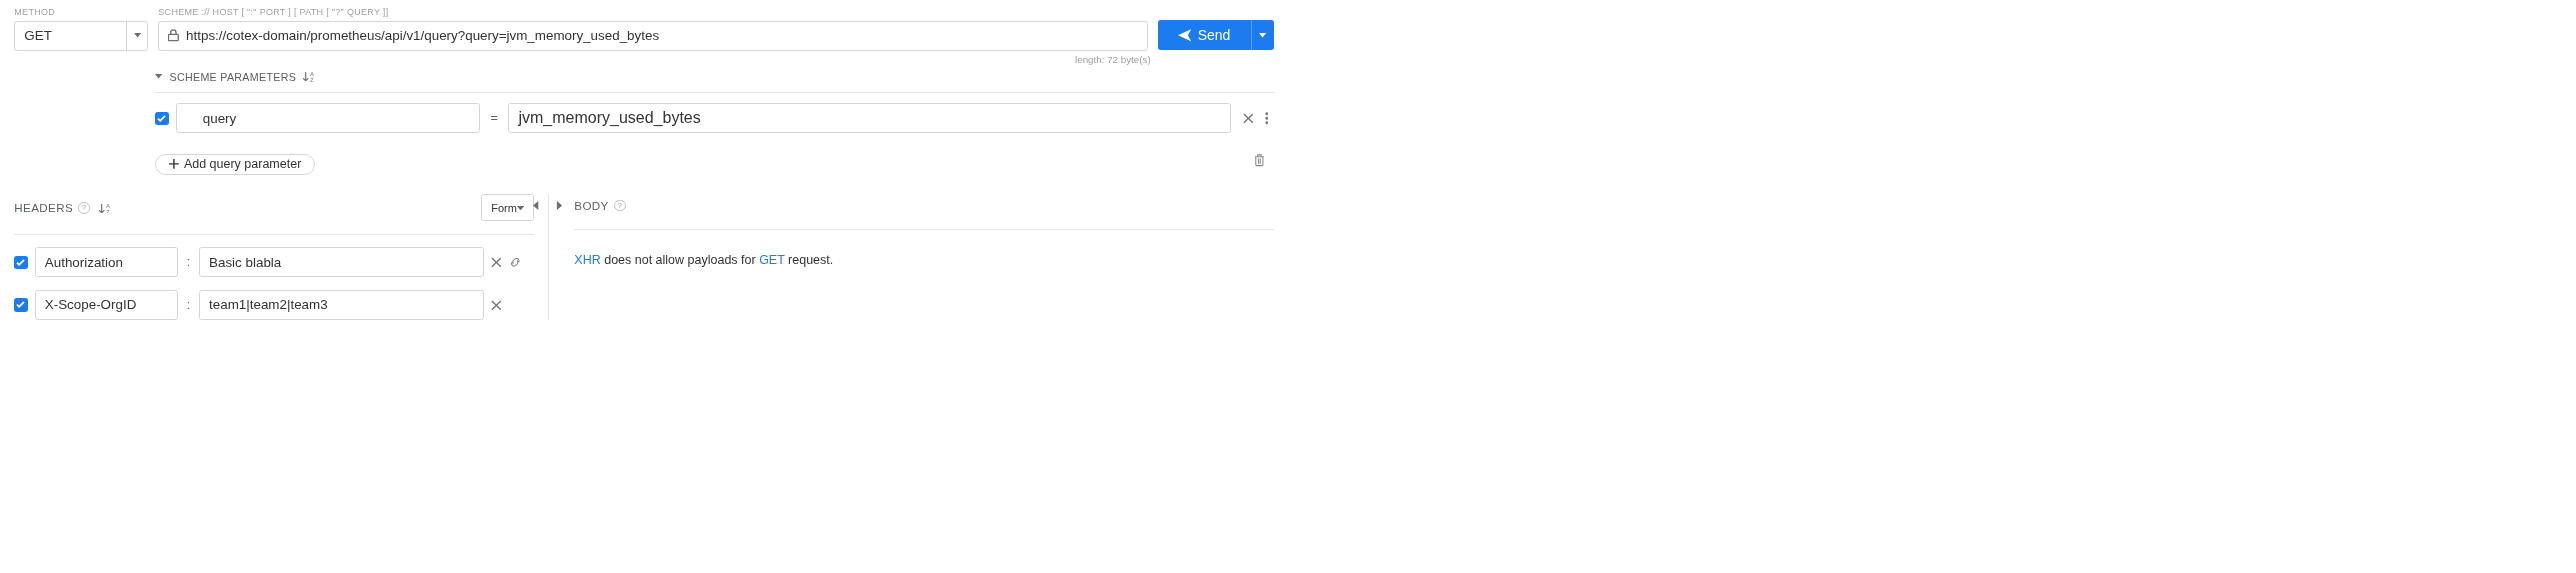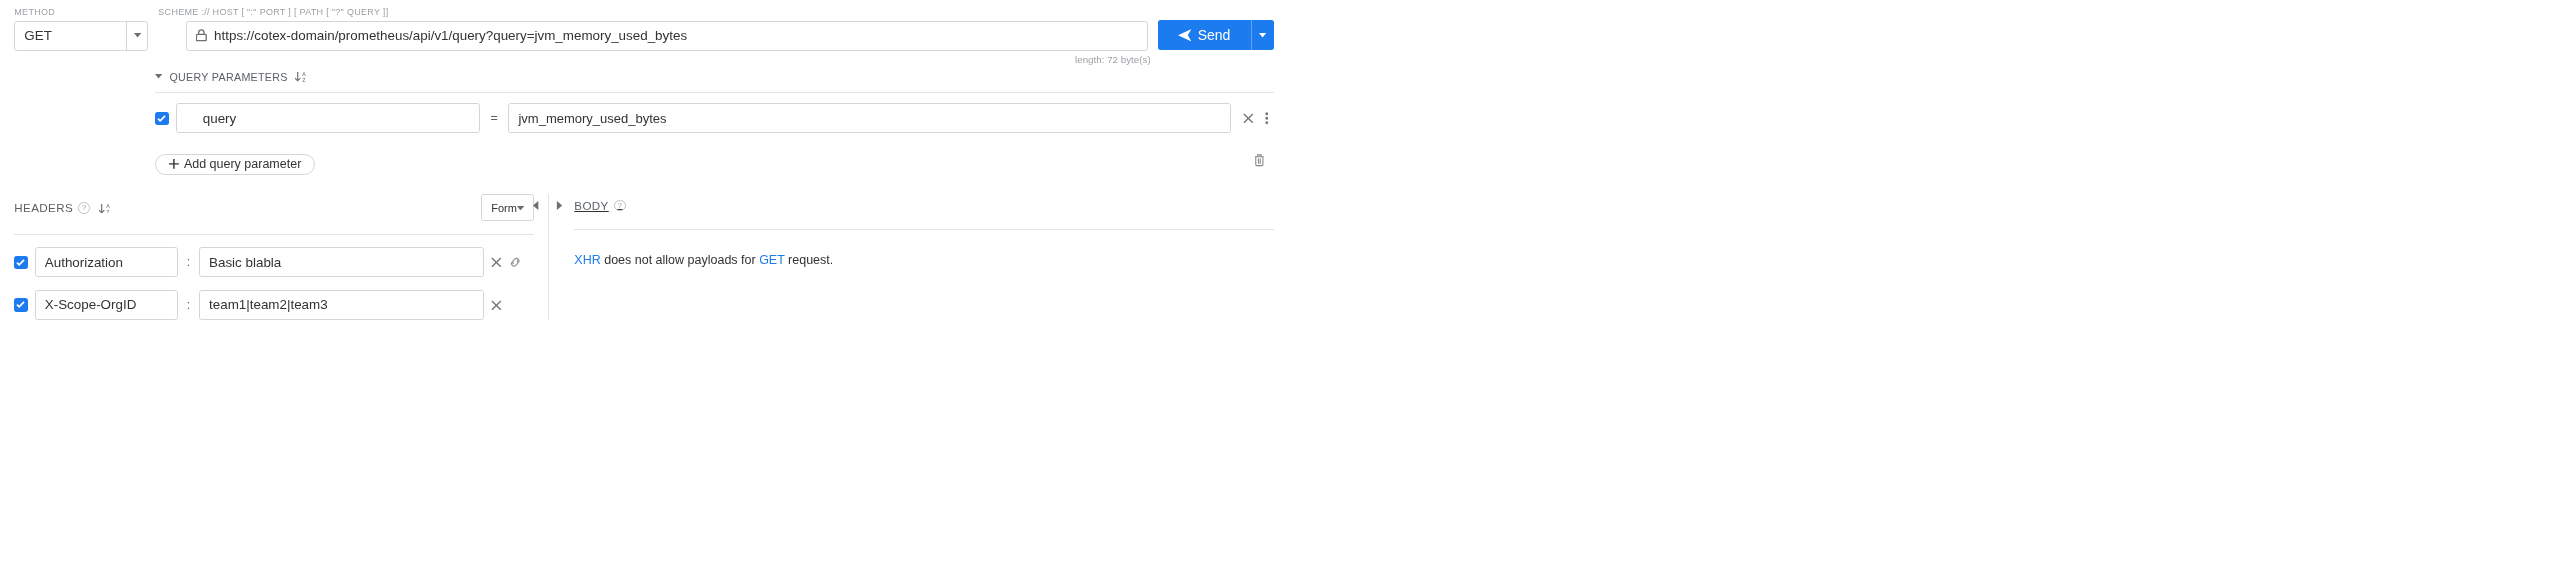--- a/index.html
+++ b/index.html
@@ -32,21 +32,20 @@
   .method-select .val { flex:1; display:flex; align-items:center; padding:0 9px; color:#333; font-size:13.4px;}
   .method-select .caret-box {
     width: 21.4px; border-left:0.9px solid #d2d6da;
     display:flex; align-items:center; justify-content:center;
   }
   .url-input-wrap {
     display:flex; align-items:center;
     border:0.9px solid #d2d6da; border-radius:2.7px; height:30px;
     padding:0 9px;
     background:#fff;
-    margin-left:28px;
   }
   .url-input-wrap svg { flex:none; margin-right:7.1px; }
   .url-input {
     flex:1; border:none; outline:none; font-size:13.4px; color:#333;
     background:transparent;
   }
   .send-btn {
     display:flex; height:30px; border-radius:2.7px; overflow:hidden;
     width:100%; margin-top:13.4px;
   }
@@ -76,21 +75,21 @@
     flex:none;
   }
   .chk svg { display:block; }
   .qp-key-input {
     width:304px; height:30px; border:0.9px solid #d2d6da; border-radius:2.7px;
     padding:0 26px; font-size:13.4px; color:#333; outline:none;
   }
   .eq { color:#5a5f64; padding:0 3.6px; }
   .qp-val-input {
     flex:1; height:30px; border:0.9px solid #d2d6da; border-radius:2.7px;
-    padding:0 9px; font-size:13px; color:#333; outline:none;
+    padding:0 9px; font-size:16px; color:#333; outline:none;
   }
   .row-actions { display:flex; align-items:center; gap:10.7px; padding:0 5.3px;}
   .icon-btn { cursor:pointer; color:#777; display:flex; }
   .add-param-row { display:flex; align-items:center; justify-content:space-between; margin-top:12.5px; }
   .add-param-btn {
     border:0.9px solid #d2d6da; border-radius:14.3px; height:21px;
     display:flex; align-items:center; gap:5.3px; padding:0 12.5px;
     font-size:12.5px; color:#333; cursor:pointer; background:#fff;margin-top:8px;
   }
   .bottom {
@@ -187,21 +186,21 @@
 
 <div class="len-row">length: 72 byte(s)</div>
 
 <div class="qp-section">
   <div class="qp-header">
     <span>
       <svg width="7.1" height="4.5" viewBox="0 0 8 5">
           <path d="M0 0 L4 5 L8 0 Z" fill="#6a6f74"></path>
         </svg>
     </span>
-    <span>QUERY PARAMETERS</span>
+    <span>SCHEME PARAMETERS</span>
     <span class="qp-header-icns">
       <svg width="12.5" height="10.7" viewBox="0 0 14 12" style="font-size:12px">
           <path d="M3 1 v10 M0 8 l3 3 l3 -3" fill="none" stroke="#6a6f74" stroke-width="1.3"></path>
           <text x="8" y="6" font-size="6" fill="#6a6f74">A</text>
           <text x="8" y="12" font-size="6" fill="#6a6f74">Z</text>
         </svg>
     </span>
   </div>
   <div class="qp-border"></div>
 
@@ -315,21 +314,21 @@
         </svg>
     </span>
     <span class="collapse-right">
       <svg width="6.2" height="9" viewBox="0 0 7 10">
           <path d="M1 0 L7 5 L1 10 Z" fill="#6a6f74"></path>
         </svg>
     </span>
   </div>
 
   <div class="body-pane">
-    <div class="pane-head" style="justify-content:flex-start;text-decoration:underline;">
+    <div class="pane-head" style="justify-content:flex-start;">
       <div class="pane-title">
         <span>BODY</span>
         <span class="help-circ">?</span>
       </div>
     </div>
     <div class="body-msg">
       <span class="xhr">XHR</span><span> does not allow payloads for </span><span class="get">GET</span><span> request.</span>
     </div>
   </div>
 </div>

